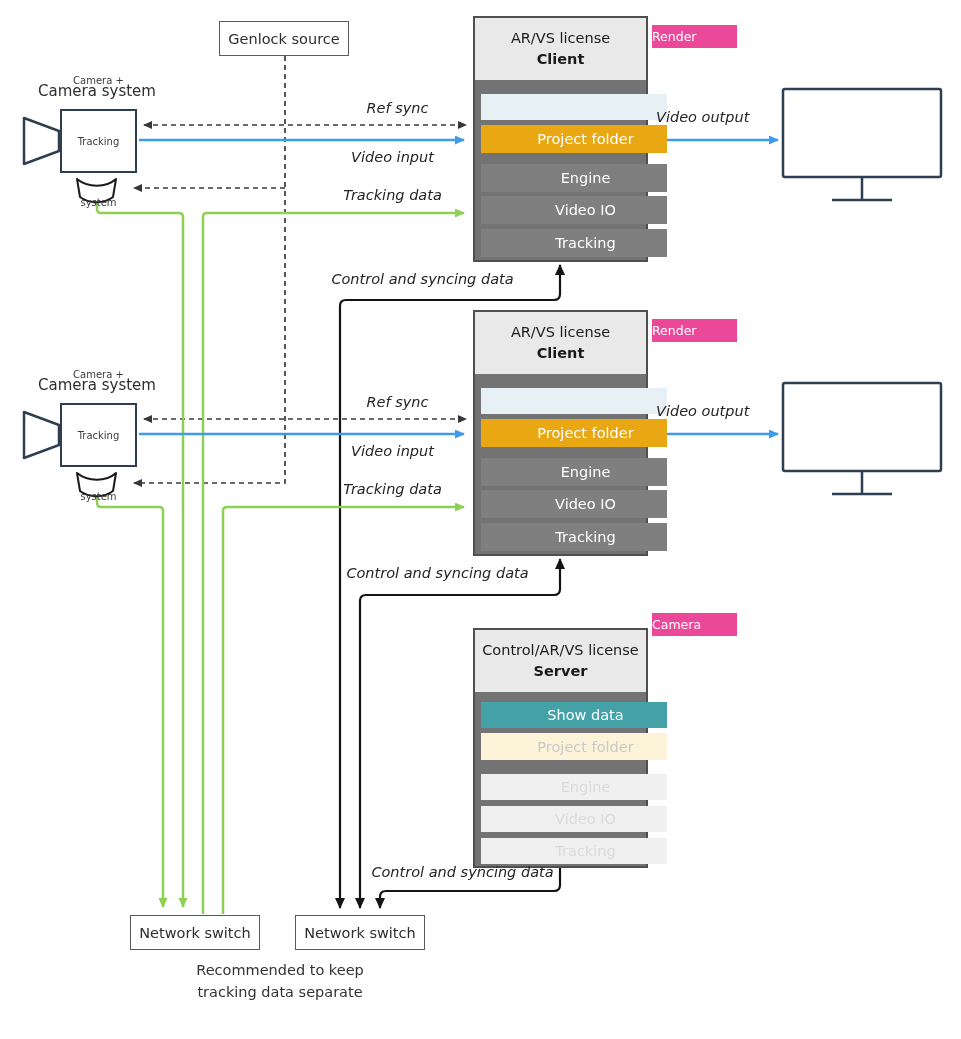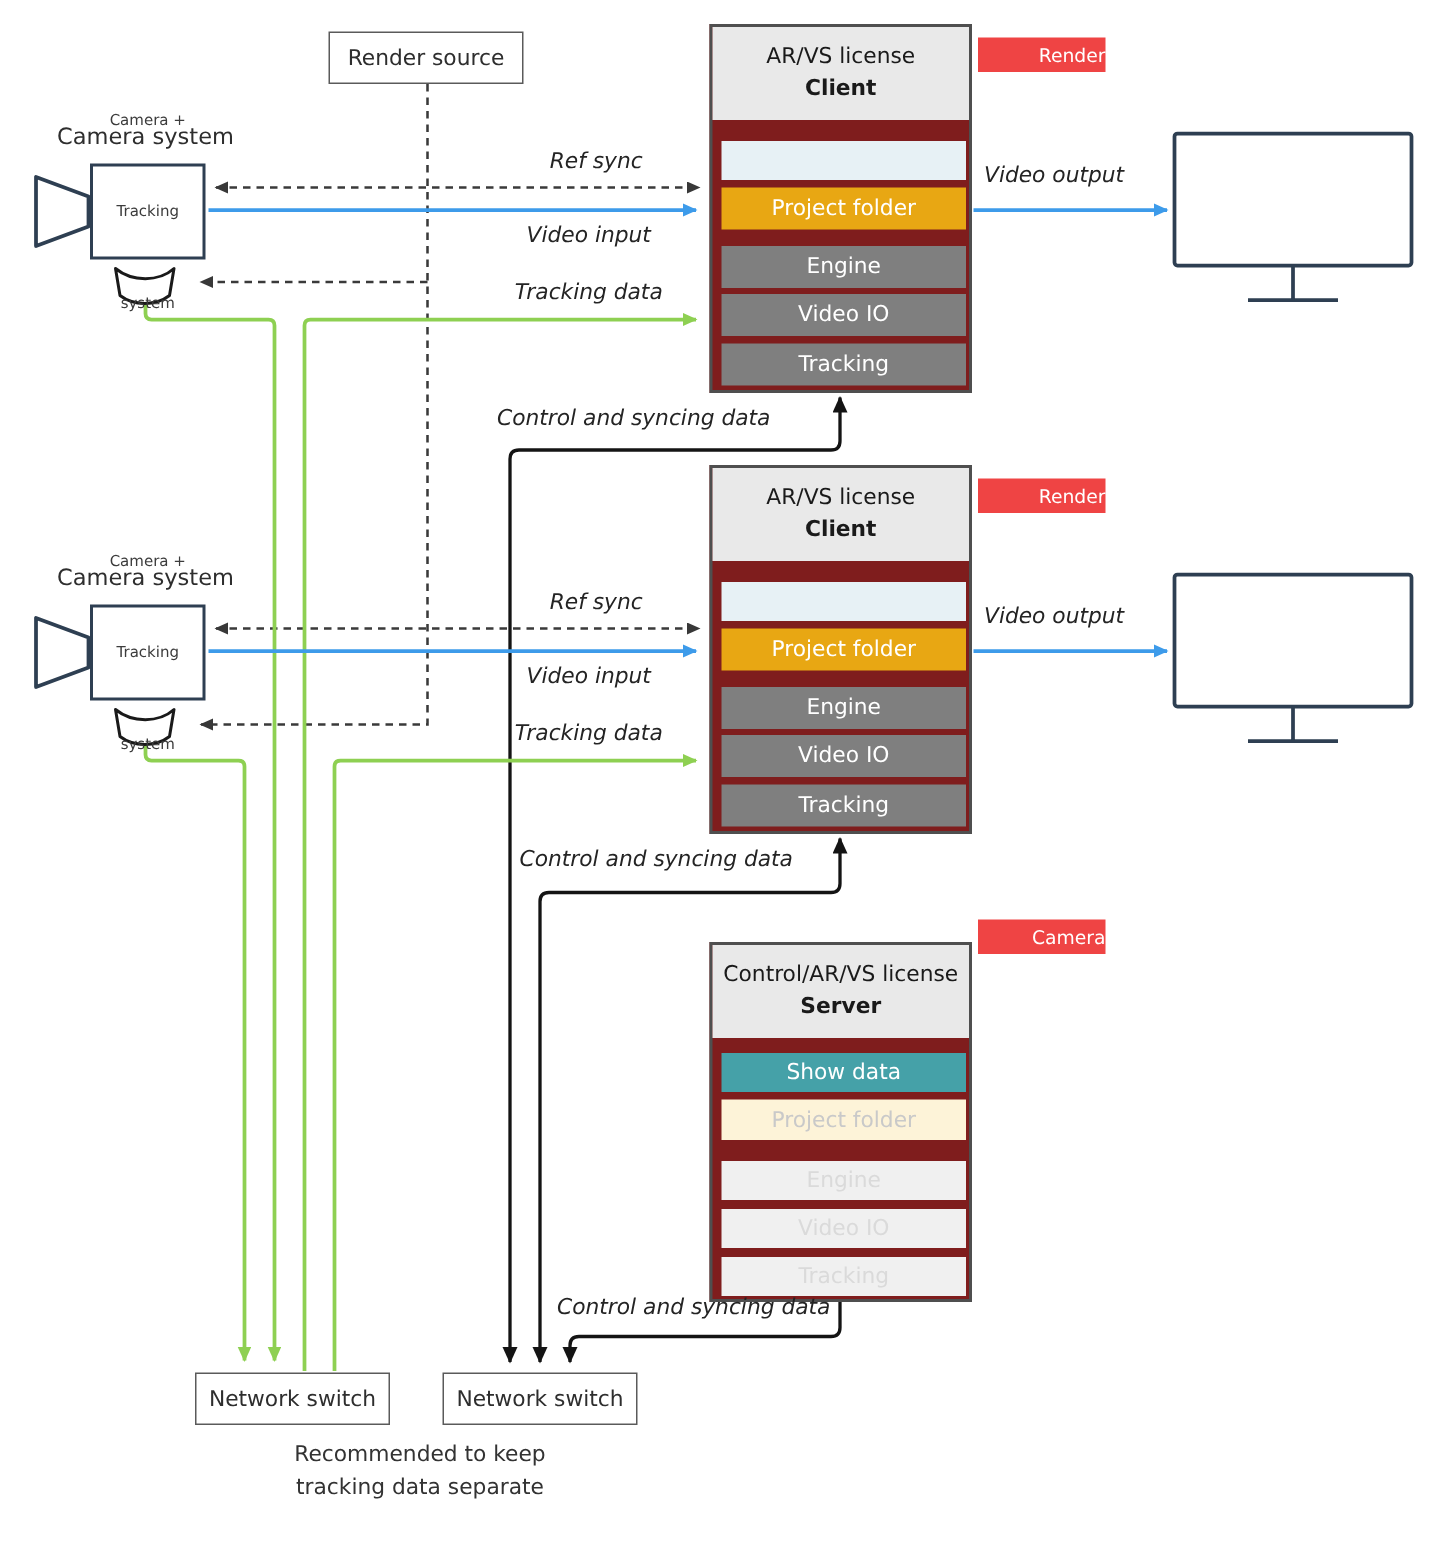--- a/index.html
+++ b/index.html
@@ -7,35 +7,35 @@
           font-family:"DejaVu Sans","Liberation Sans",sans-serif;color:#242424;}
   .abs{position:absolute;box-sizing:border-box;}
   svg{position:absolute;left:0;top:0;}
 
   .plainbox{border:1.5px solid #5a5a5a;background:#fff;display:flex;align-items:center;
             justify-content:center;font-size:14.5px;color:#2e2e2e;}
   .sys-label{font-size:15px;color:#2e2e2e;text-align:center;}
   .cam-body{border:2px solid #2e3f52;background:#fff;display:flex;flex-direction:column;
             align-items:center;justify-content:center;font-size:10px;line-height:13px;color:#3c3c3c;text-align:center;gap:48px;}
 
-  .bigbox{border:2px solid #4f4f4f;background:#7f1d1d;}
+  .bigbox{border:2px solid #4f4f4f;background:#737373;}
   .bigbox .hdr{position:absolute;left:0;top:0;right:0;height:62px;background:#e9e9e9;
                display:flex;flex-direction:column;align-items:center;justify-content:center;
                font-size:14.5px;line-height:21px;color:#1a1a1a;}
   .hdr .role{font-weight:bold;}
   .row{position:absolute;left:6px;width:163px;display:flex;align-items:center;justify-content:center;
-       font-size:14.5px;color:#ffffff;}
+       font-size:14.5px;color:#ffffff;padding-left:23px;}
   .row.lightblue{background:#e7f1f5;}
   .row.orange{background:#e8a713;}
   .row.gray{background:#7f7f7f;}
   .row.teal{background:#45a1a8;}
   .row.faded-cream{background:#fdf3d8;color:#c9c9c9;}
   .row.faded-gray{background:#f0f0f0;color:#dadada;}
 
-  .tag{background:#ef4444;color:#fff;font-size:12.5px;display:flex;align-items:center;justify-content:flex-end;}
+  .tag{background:#ec4899;color:#fff;font-size:12.5px;display:flex;align-items:center;justify-content:flex-start;}
   .lbl{font-style:italic;font-size:14.5px;color:#242424;white-space:nowrap;}
   .lbl.r{text-align:center;}
   .note{font-size:14.5px;line-height:22px;color:#333;text-align:center;}
 </style>
 </head>
 <body>
 
 <div id="canvas">
 
   <svg width="961" height="1039" viewBox="0 0 961 1039">
@@ -84,21 +84,21 @@
       <path d="M862,177 L862,199 M832,200 L892,200" fill="none" stroke="#2e3f52" stroke-width="2.5"></path>
     </g>
 
     <g>
       <rect x="783" y="383" width="158" height="88" rx="2" fill="#fff" stroke="#2e3f52" stroke-width="2.5"></rect>
       <path d="M862,471 L862,493 M832,494 L892,494" fill="none" stroke="#2e3f52" stroke-width="2.5"></path>
     </g>
   </svg>
 
   <div class="abs plainbox" style="left:219px;top:21px;width:130px;height:35px;">
-    <span>Render source</span>
+    <span>Genlock source</span>
   </div>
 
   <div class="abs sys-label" style="left:22px;top:82px;width:150px;">Camera system</div>
   <div class="abs cam-body" style="left:60px;top:109px;width:77px;height:64px;">
     <span>Camera +</span>
     <span>Tracking</span>
     <span>system</span>
   </div>
 
   <div class="abs sys-label" style="left:22px;top:376px;width:150px;">Camera system</div>

